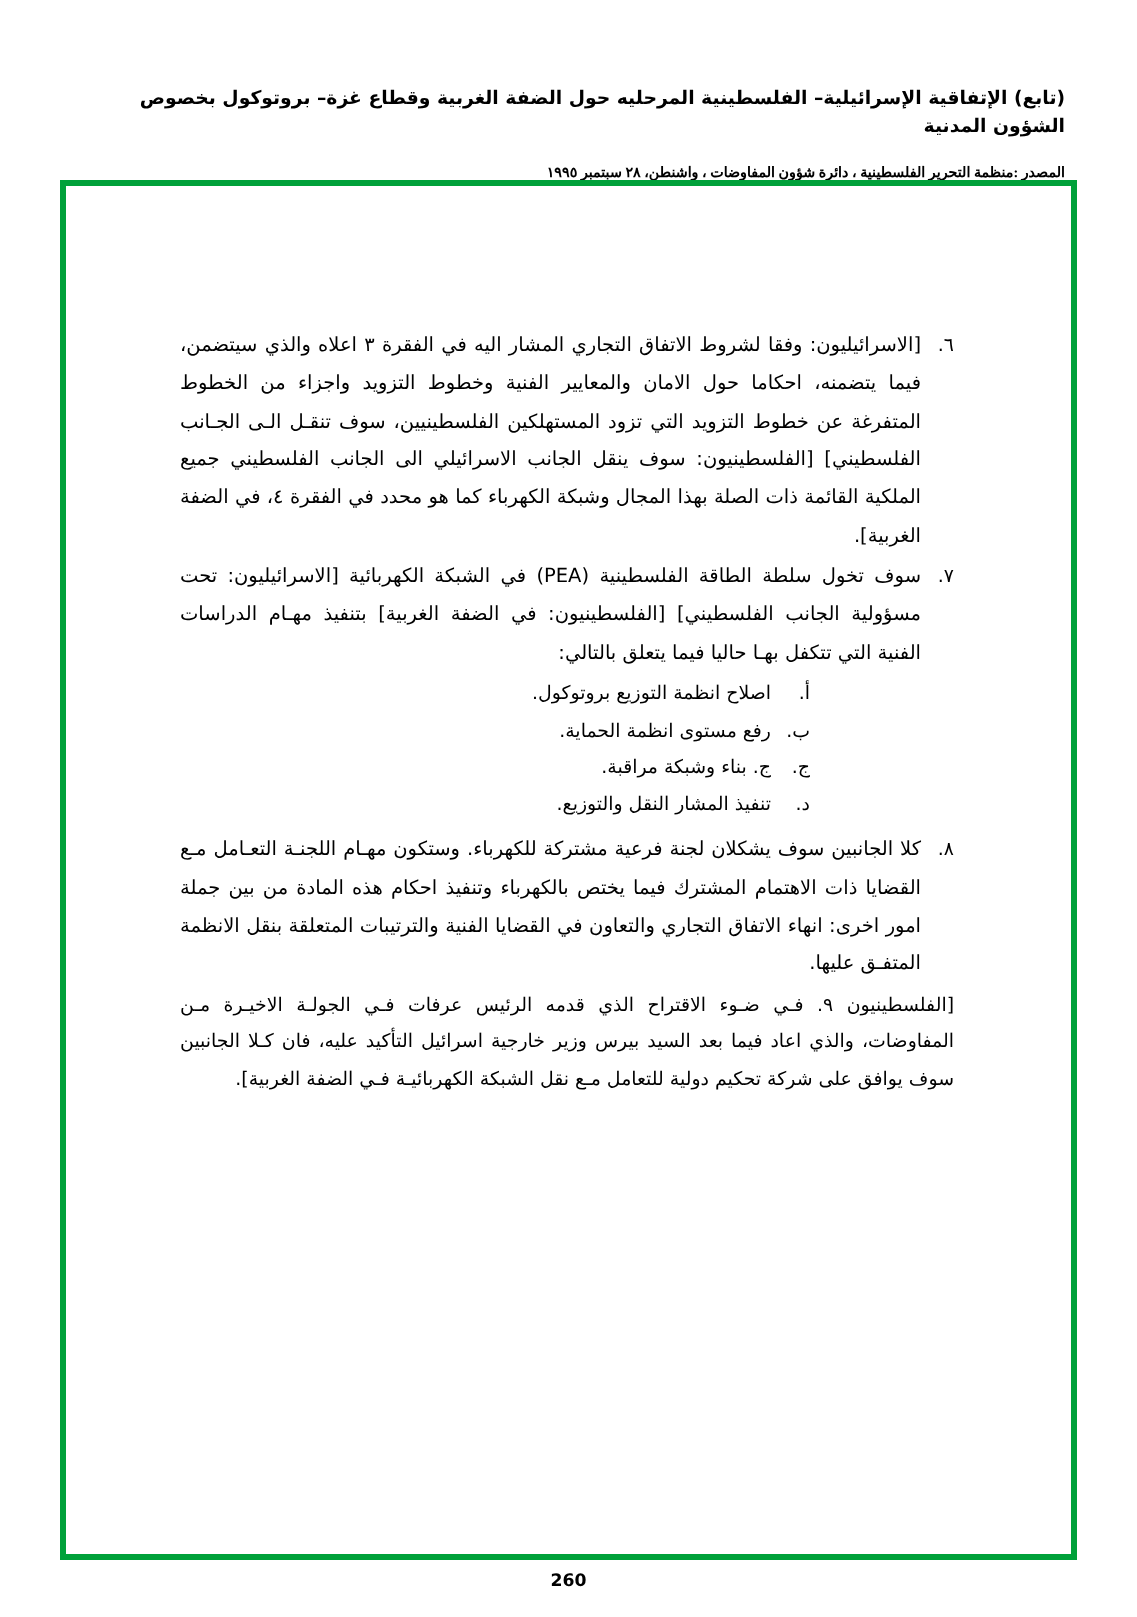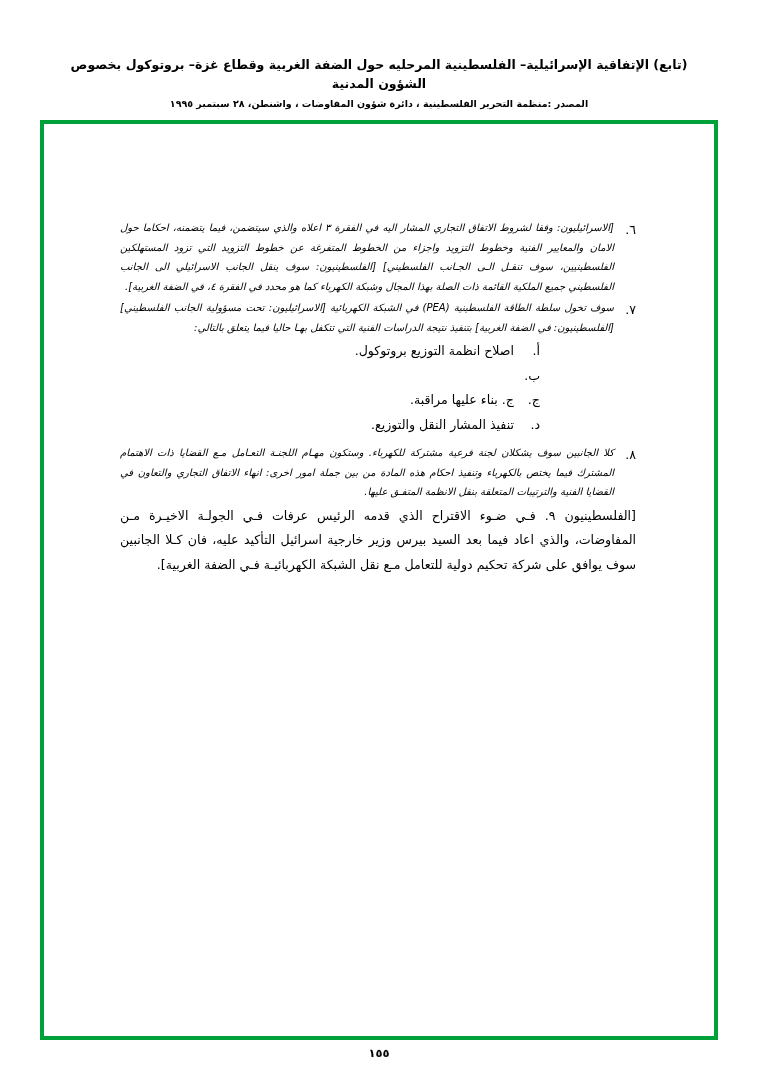--- a/index.html
+++ b/index.html
@@ -21,36 +21,36 @@
     position: relative;
     box-sizing: border-box;
   }
 
   
   .header {
     position: absolute;
     top: 56px;
     left: 0;
     right: 0;
-    text-align: center;
     padding: 0 48px;
   }
   .header-title {
     font-size: 12.5px;
     font-weight: bold;
     line-height: 1.5;
     letter-spacing: 0px;
     color: #000;
   }
   .header-source {
-    margin-top: 3px;
+    margin-top: 16px;
     font-size: 9.5px;
     font-weight: bold;
     line-height: 1.4;
     color: #000;
+    font-family: Liberation Serif, serif;
   }
 
   
   .frame {
     position: absolute;
     top: 120px;
     left: 40px;
     width: 678px;
     height: 920px;
     border: 4px solid #00a13a;
@@ -79,23 +79,22 @@
     width: 22px;
     text-align: right;
     font-size: 12.6px;
     line-height: 1.95;
     white-space: nowrap;
   }
   .clause .txt {
     flex: 1 1 auto;
     text-align: justify;
     text-justify: inter-word;
-    font-size: 10px;
+    font-size: 13px;
     line-height: 1.95;
-    font-style: italic;
   }
   .sub-list {
     margin: 0;
     padding: 0;
     list-style: none;
   }
   .sub-item {
     display: flex;
     flex-direction: row;
     padding-right: 96px;
@@ -144,47 +143,48 @@
 
   <div class="content">
 
     <div class="clause">
       <div class="num">٦.</div>
       <div class="txt">[الاسرائيليون: وفقا لشروط الاتفاق التجاري المشار اليه في الفقرة ٣ اعلاه والذي سيتضمن، فيما يتضمنه، احكاما حول الامان والمعايير الفنية وخطوط التزويد واجزاء من الخطوط المتفرغة عن خطوط التزويد التي تزود المستهلكين الفلسطينيين، سوف تنقـل الـى الجـانب الفلسطيني] [الفلسطينيون: سوف ينقل الجانب الاسرائيلي الى الجانب الفلسطيني جميع الملكية القائمة ذات الصلة بهذا المجال وشبكة الكهرباء كما هو محدد في الفقرة ٤، في الضفة الغربية].</div>
     </div>
 
     <div class="clause">
       <div class="num">٧.</div>
-      <div class="txt">سوف تخول سلطة الطاقة الفلسطينية (PEA) في الشبكة الكهربائية [الاسرائيليون: تحت مسؤولية الجانب الفلسطيني] [الفلسطينيون: في الضفة الغربية] بتنفيذ نتيجة الدراسات الفنية التي تتكفل بهـا حاليا فيما يتعلق بالتالي:</div>
+      <div class="txt">سوف تخول سلطة الطاقة الفلسطينية (PEA) في الشبكة الكهربائية [الاسرائيليون: تحت مسؤولية الجانب الفلسطيني] [الفلسطينيون: في الضفة الغربية] بتنفيذ مهـام الدراسات الفنية التي تتكفل بهـا حاليا فيما يتعلق بالتالي:</div>
     </div>
 
     <ul class="sub-list">
       <li class="sub-item">
         <span class="sub-num">أ.</span>
         <span class="sub-txt">اصلاح انظمة التوزيع بروتوكول.</span>
       </li>
       <li class="sub-item">
         <span class="sub-num">ب.</span>
+        <span class="sub-txt">رفع مستوى انظمة الحماية.</span>
       </li>
       <li class="sub-item">
         <span class="sub-num">ج.</span>
-        <span class="sub-txt">ج. بناء عليها مراقبة.</span>
+        <span class="sub-txt">ج. بناء وشبكة مراقبة.</span>
       </li>
       <li class="sub-item">
         <span class="sub-num">د.</span>
         <span class="sub-txt">تنفيذ المشار النقل والتوزيع.</span>
       </li>
     </ul>
 
     <div class="clause" style="margin-top:6px;">
       <div class="num">٨.</div>
       <div class="txt">كلا الجانبين سوف يشكلان لجنة فرعية مشتركة للكهرباء. وستكون مهـام اللجنـة التعـامل مـع القضايا ذات الاهتمام المشترك فيما يختص بالكهرباء وتنفيذ احكام هذه المادة من بين جملة امور اخرى: انهاء الاتفاق التجاري والتعاون في القضايا الفنية والترتيبات المتعلقة بنقل الانظمة المتفـق عليها.</div>
     </div>
 
     <div class="para">[الفلسطينيون ٩. فـي ضـوء الاقتراح الذي قدمه الرئيس عرفات فـي الجولـة الاخيـرة مـن المفاوضات، والذي اعاد فيما بعد السيد بيرس وزير خارجية اسرائيل التأكيد عليه، فان كـلا الجانبين سوف يوافق على شركة تحكيم دولية للتعامل مـع نقل الشبكة الكهربائيـة فـي الضفة الغربية].</div>
 
   </div>
 
   <div class="footer">
-    <span>١٥٥</span>
+    <span>260</span>
   </div>
 
 </div>
 
 </body></html>

